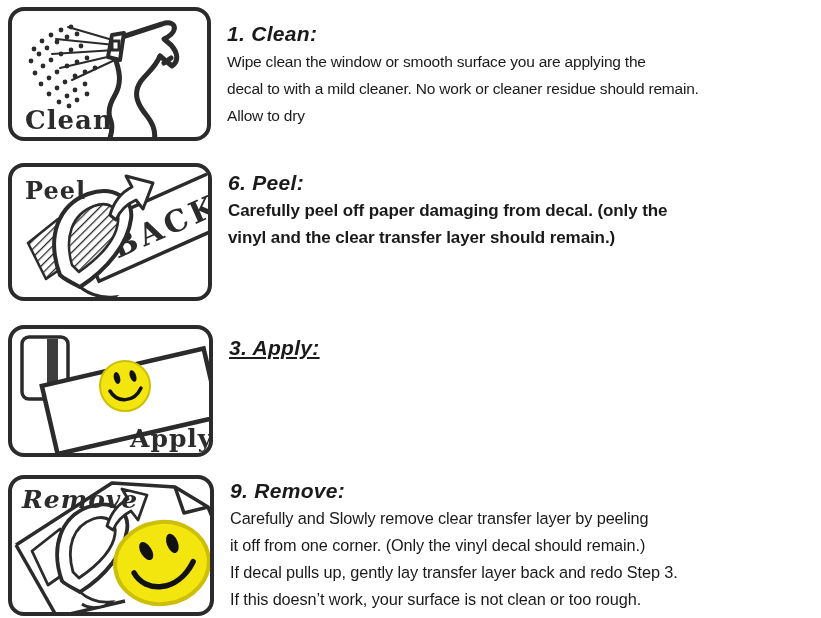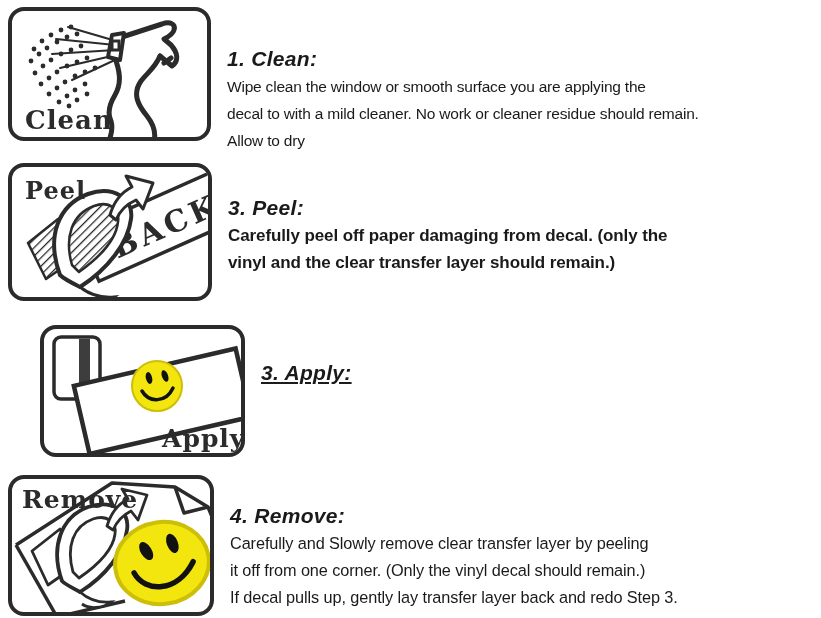--- a/index.html
+++ b/index.html
@@ -3,21 +3,21 @@
 <meta charset="utf-8">
 <style>
   html,body{margin:0;padding:0;background:#ffffff;}
   #page{position:relative;width:821px;height:618px;background:#fff;overflow:hidden;
         font-family:"Liberation Sans",sans-serif;color:#1c1c1c;}
   .row{position:absolute;left:8px;display:flex;align-items:flex-start;}
   .panel{background:#fff;border:4px solid #2b2b2b;border-radius:16px;overflow:hidden;flex:0 0 auto;}
   .panel svg{display:block;}
   .step-text{margin-left:16px;width:586px;}
   .heading{font-style:italic;font-weight:700;font-size:21px;line-height:25px;
-           letter-spacing:.3px;color:#1a1a1a;margin-top:25px;}
+           letter-spacing:.3px;color:#1a1a1a;}
   .body{white-space:pre-line;color:#1a1a1a;margin-top:2px;}
   .body-regular{font-weight:400;font-size:15.5px;line-height:27px;letter-spacing:-0.2px;}
   .body-bold{font-weight:700;font-size:17px;line-height:27px;letter-spacing:-0.1px;}
   .body-bold-sm{font-weight:400;font-size:16.3px;line-height:27px;letter-spacing:-0.1px;}
   #row-clean{top:7px;}
   #row-peel{top:163px;}
   #row-apply{top:325px;}
   #row-remove{top:475px;}
   #row-clean .step-text{padding-top:14px;}
   #row-peel .step-text{padding-top:7px;}
@@ -124,28 +124,28 @@
           <path d="M48,108 C34,70 46,38 76,27 C102,18 122,32 119,52 C116,76 96,102 68,120 C60,116 52,112 48,108 Z" fill="#ffffff" stroke="#2b2b2b" stroke-width="4" stroke-linejoin="round"></path>
           <path d="M60,98 C52,70 60,47 82,39 C98,33 108,43 106,55 C104,73 88,90 67,105 Z" fill="url(#hatch)" stroke="#2b2b2b" stroke-width="2.5" stroke-linejoin="round"></path>
           <path d="M68,120 C78,128 90,131 102,130 C92,137 78,137 70,132" fill="#ffffff" stroke="#2b2b2b" stroke-width="3"></path>
           <path d="M98,48 C102,34 110,25 120,20 L114,9 L141,16 L131,42 L124,33 C115,37 108,43 104,53 Z" fill="#ffffff" stroke="#2b2b2b" stroke-width="3" stroke-linejoin="round"></path>
         </g>
 
         <text x="13" y="32" class="slab" font-size="24" letter-spacing="1">Peel</text>
       </svg>
     </div>
     <div class="step-text">
-      <div class="heading">3. Peel:</div>
+      <div class="heading">6. Peel:</div>
       <div class="body body-bold">Carefully peel off paper damaging from decal. (only the
 vinyl and the clear transfer layer should remain.)</div>
     </div>
   </div>
 
   <div class="row" id="row-apply">
-    <div class="panel" style="width:197px;height:124px;margin-left:32px;">
+    <div class="panel" style="width:197px;height:124px;">
       <svg width="197" height="124" viewBox="0 0 197 124">
 
         <g>
           <rect x="10" y="8" width="46" height="62" rx="7" fill="#ffffff" stroke="#2b2b2b" stroke-width="3.5"></rect>
           <rect x="35" y="10" width="11" height="58" fill="#3d3d3d"></rect>
         </g>
 
         <g transform="rotate(-13 115 70)">
           <rect x="35" y="38" width="166" height="70" fill="#ffffff" stroke="#2b2b2b" stroke-width="4.5"></rect>
         </g>
@@ -159,21 +159,21 @@
 
         <text x="118" y="118" class="slab" font-size="25" letter-spacing="1">Apply</text>
       </svg>
     </div>
     <div class="step-text">
       <div class="heading">3. Apply:</div>
     </div>
   </div>
 
   <div class="row" id="row-remove">
-    <div class="panel" style="width:198px;height:133px;">
+    <div class="panel" style="width:198px;height:133px;font-style:italic;">
       <svg width="198" height="133" viewBox="0 0 198 133">
 
         <g fill="none" stroke="#2b2b2b" stroke-width="3.5" stroke-linejoin="round">
           <path d="M4,66 L100,4 L163,8 L196,28 L203,45"></path>
           <path d="M163,8 L172,34 L196,28"></path>
           <path d="M4,66 L45,138"></path>
           <path d="M45,138 L113,122"></path>
         </g>
 
         <g>
@@ -188,21 +188,21 @@
           <ellipse cx="0" cy="0" rx="47" ry="41" stroke="#cdbe08" stroke-width="4" fill="#f2e60e"></ellipse>
           <ellipse cx="-14" cy="-14" rx="5.5" ry="10" transform="rotate(-24 -14 -14)" fill="#111"></ellipse>
           <ellipse cx="13" cy="-18" rx="5.5" ry="10" transform="rotate(-14 13 -18)" fill="#111"></ellipse>
           <path d="M-29,6 C-21,27 11,32 31,3" fill="none" stroke="#111" stroke-width="5.5" stroke-linecap="round"></path>
         </g>
 
         <text x="10" y="29" class="slab" font-size="25" letter-spacing="1">Remove</text>
       </svg>
     </div>
     <div class="step-text">
-      <div class="heading">4. Remove:</div>
+      <div class="heading">9. Remove:</div>
       <div class="body body-bold-sm">Carefully and Slowly remove clear transfer layer by peeling
 it off from one corner. (Only the vinyl decal should remain.)
 If decal pulls up, gently lay transfer layer back and redo Step 3.
 If this doesn’t work, your surface is not clean or too rough.</div>
     </div>
   </div>
 
 </div>
 
 </body></html>

